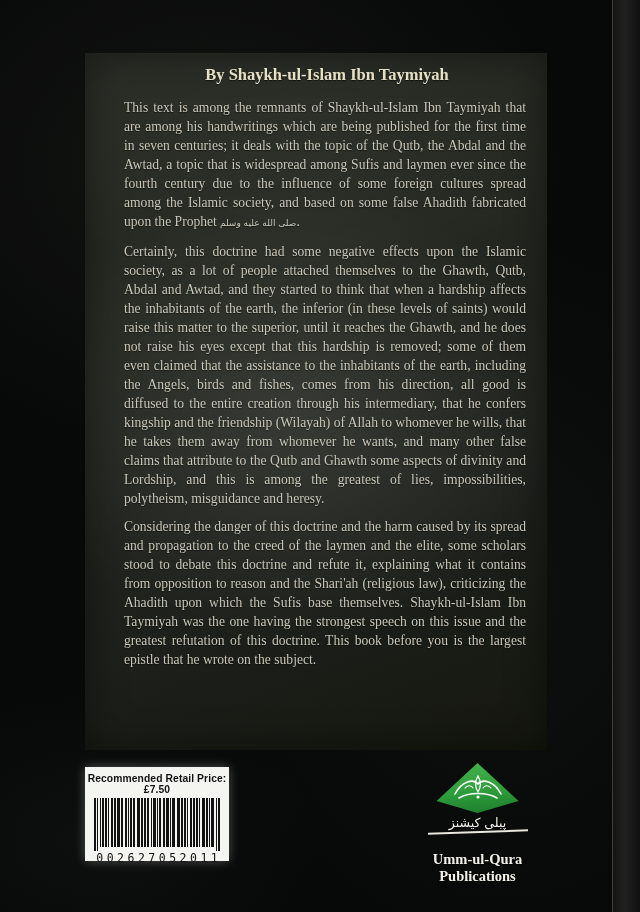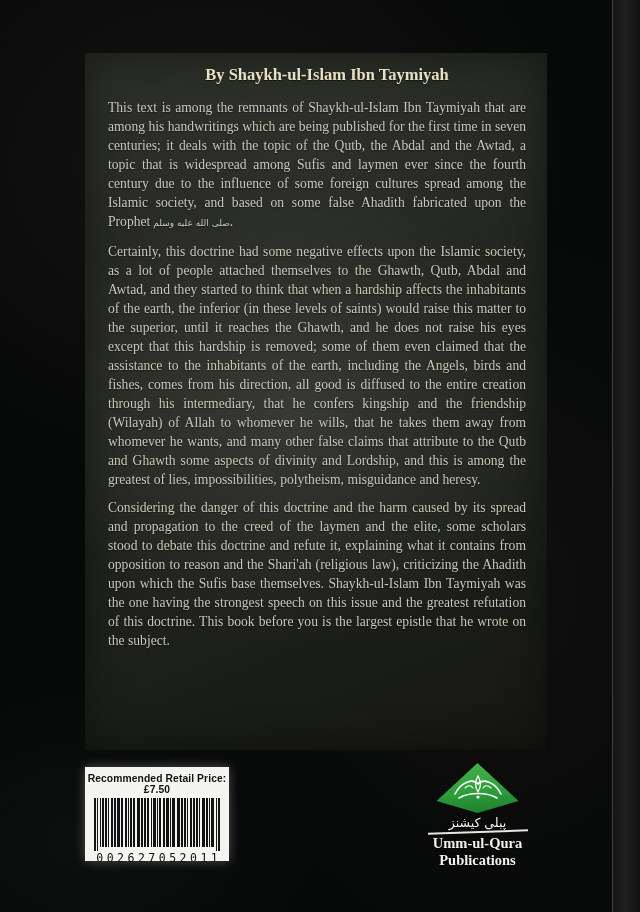--- a/index.html
+++ b/index.html
@@ -34,21 +34,21 @@
     color:#d8d0a4; text-shadow:0 1px 1px rgba(0,0,0,0.6);
   }
   .byline {
     margin:12px 0 0; text-align:center;
     font-size:16.5px; font-weight:bold; color:#e6e0c4;
     text-shadow:0 1px 1px rgba(0,0,0,0.6);
     padding-left:22px;
   }
   .body-copy { margin-top:13px; padding:0 21px 0 23px; }
   .body-copy p {
-    margin:0 0 9px 0;
+    margin:0 0 9px 16px;
     font-size:13.6px; line-height:19px;
     text-align:justify; text-align-last:left;
     color:#cac7b8; text-shadow:0 1px 1px rgba(0,0,0,0.5);
   }
   .pbuh { font-family:"DejaVu Sans", sans-serif; font-size:9px; margin-left:3px; color:#cac7b8; }
   
   .sticker {
     position:absolute; left:85px; top:767px; width:144px; height:94px;
     background:#f4f4f1; border-radius:0;
     box-shadow:0 0 10px rgba(255,255,255,0.28);
@@ -82,21 +82,21 @@
     font-size:12.5px; line-height:14px; text-shadow:0 0 2px rgba(0,0,0,0.8);
   }
   .swash { width:100px; height:2px; margin:1px auto 2px; background:#e9e7de; transform:skewY(-2deg); }
   .pub-city {
     font-family:"Liberation Sans", sans-serif; font-weight:bold;
     font-size:16px; letter-spacing:2px; color:#cf241c;
     text-shadow:-1px 0 0 rgba(255,255,255,0.55), 1px 0 0 rgba(255,255,255,0.55),
                  0 -1px 0 rgba(255,255,255,0.45), 0 1px 0 rgba(255,255,255,0.45);
   }
   .pub-name {
-    margin-top:2px; font-family:"Liberation Serif", serif; font-weight:bold;
+    margin-top:18px; font-family:"Liberation Serif", serif; font-weight:bold;
     font-size:14.5px; color:#f2f0e8; text-shadow:0 1px 1px rgba(0,0,0,0.7);
   }
 </style>
 </head>
 <body>
 
 <div class="page">
 
   <div class="edge-strip"></div>
 

